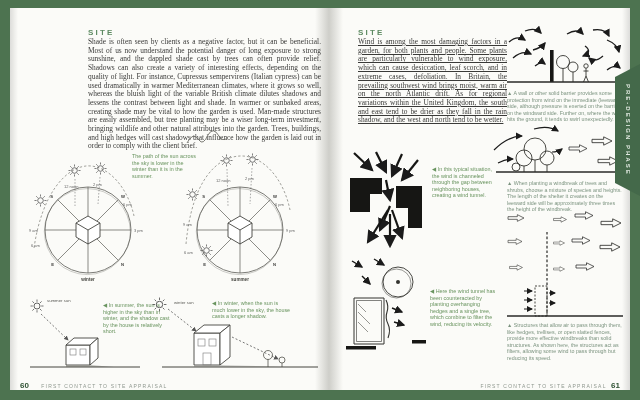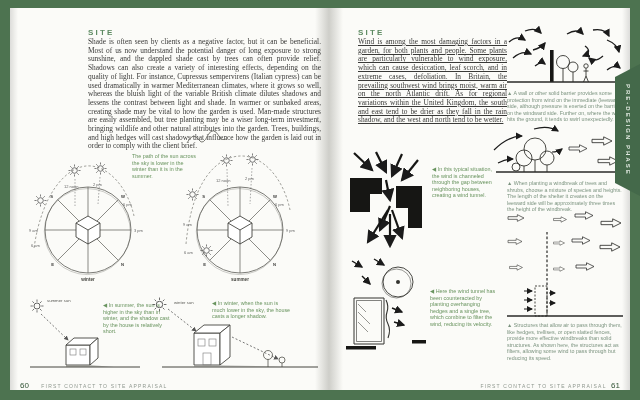--- a/index.html
+++ b/index.html
@@ -10,21 +10,21 @@
   .pageshade-l{position:absolute;left:0;top:0;width:8px;height:100%;background:linear-gradient(90deg,rgba(0,0,0,.12),rgba(0,0,0,0));}
   .pageshade-r{position:absolute;right:0;top:0;width:8px;height:100%;background:linear-gradient(270deg,rgba(0,0,0,.12),rgba(0,0,0,0));}
   .abs{position:absolute;}
   .heading{font-size:8px;font-weight:bold;letter-spacing:2.2px;color:#5d8a61;}
   .body-text{font-family:"Liberation Serif",serif;font-size:7.4px;line-height:8.7px;color:#3a3a38;text-align:justify;}
   .body-text p{margin:0;text-decoration:underline;}
   .body-text p + p{text-indent:8px;}
   .caption{font-size:5.3px;line-height:6.5px;color:#7b937f;}
   .caption-green{font-size:5.4px;line-height:6.6px;color:#69945f;}
   .footer{font-size:5px;letter-spacing:1.2px;color:#8e978e;}
-  .pagenum{font-size:8px;font-weight:normal;color:#2f5233;letter-spacing:0;}
+  .pagenum{font-size:8px;font-weight:bold;color:#2f5233;letter-spacing:0;}
   .tab{position:absolute;left:615px;top:64px;width:25px;height:132px;background:#44694a;
     clip-path:polygon(0 13px,100% 0,100% 100%,0 calc(100% - 13px));
     display:flex;align-items:center;justify-content:center;}
   .tab span{writing-mode:vertical-rl;font-size:6px;font-weight:bold;letter-spacing:2px;color:#dfe8df;}
   svg{display:block;}
   svg text{font-family:"Liberation Sans",sans-serif;}
   .t4{font-size:4px;fill:#666;}
   .t4d{font-size:4.2px;font-weight:bold;fill:#3c3c3a;}
   .season{font-size:4.6px;font-weight:bold;fill:#44443f;}
   .sklabel{font-size:4.3px;fill:#5a5a55;}

